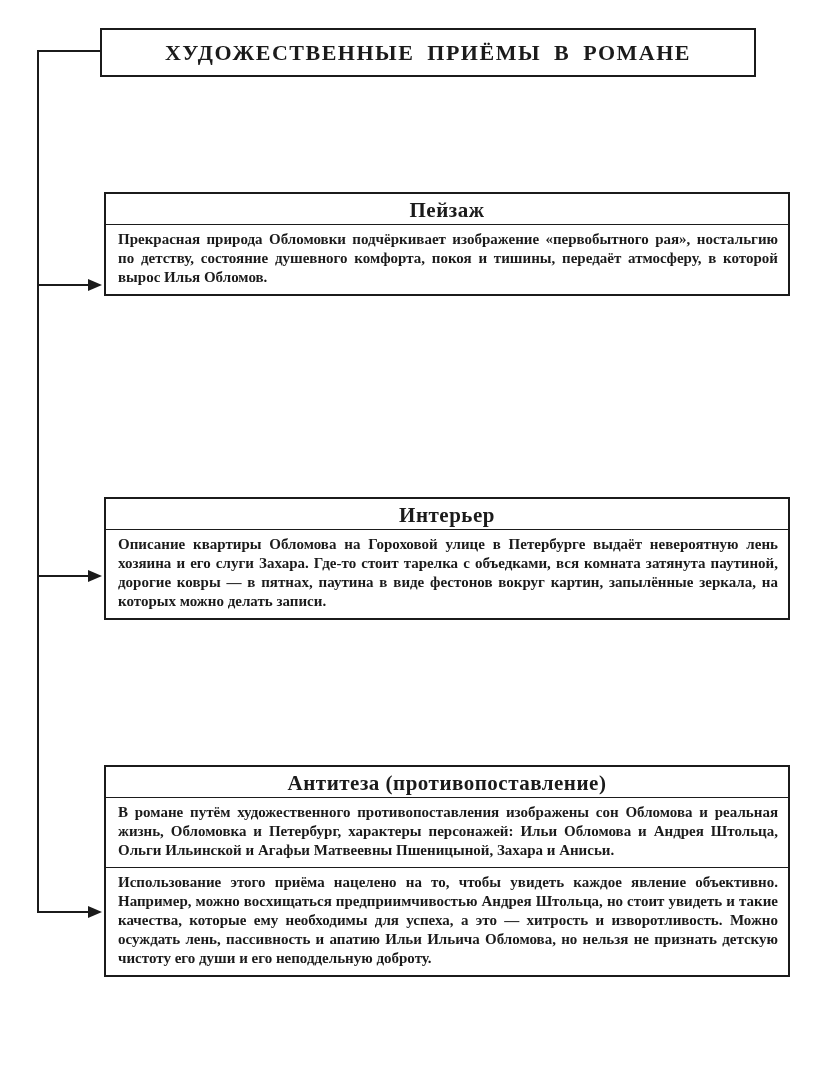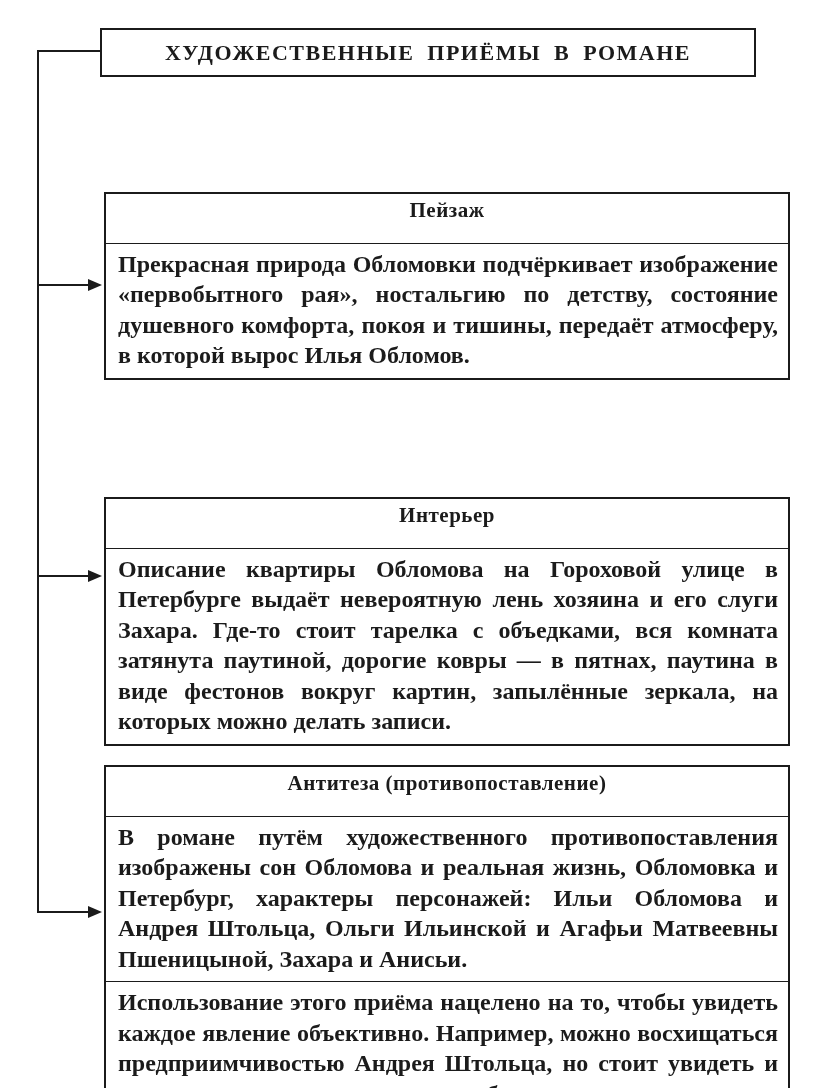--- a/index.html
+++ b/index.html
@@ -40,28 +40,28 @@
     left: 104px;
     width: 686px;
     box-sizing: border-box;
     border: 2px solid #1b1b1b;
     background: #ffffff;
   }
   .box-header {
     text-align: center;
     font-weight: bold;
     font-size: 21px;
-    padding: 4px 6px 20px 6px;
+    padding: 4px 6px 1px 6px;
     border-bottom: 1.5px solid #1b1b1b;
     letter-spacing: 0.5px;
   }
   .box p {
     margin: 0;
     padding: 5px 10px 7px 12px;
-    font-size: 24px;
+    font-size: 15px;
     font-weight: bold;
     line-height: 1.27;
     text-align: justify;
   }
   .box p + p {
     border-top: 1.5px solid #1b1b1b;
   }
 
   
   .line {

